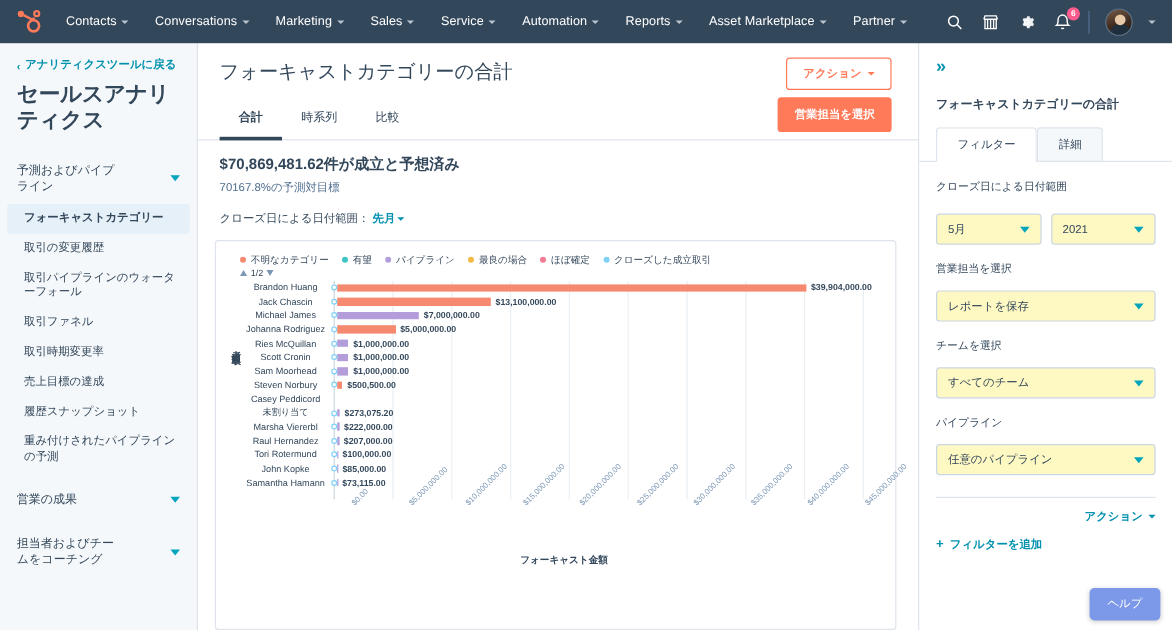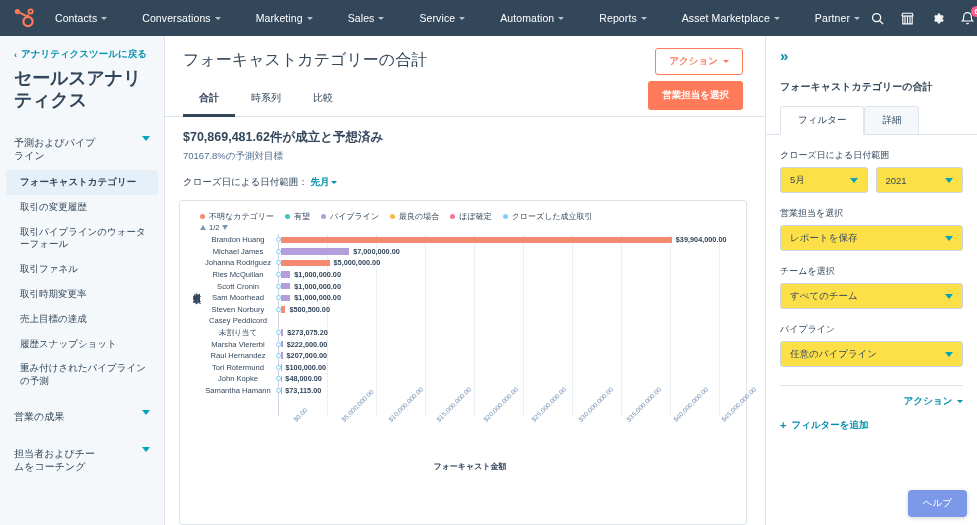--- a/index.html
+++ b/index.html
@@ -10,21 +10,21 @@
   }
   #app { position: relative; width: 977px; height: 525px; display: flex; flex-direction: column; }
 
   
   .topnav {
     height: 36px; background: #33475b; display: flex; align-items: center;
     flex: 0 0 36px; padding: 0 10px; position: relative; z-index: 40;
   }
   .hs-logo { width: 26px; height: 26px; margin-right: 10px; flex: 0 0 26px;
     display: flex; align-items: center; justify-content: center; }
-  .nav-items { display: flex; align-items: center; gap: 17px; }
+  .nav-items { display: flex; align-items: center; gap: 4px; }
   .nav-item {
     color: #fff; font-size: 10.5px; padding: 4px 9px; white-space: nowrap;
     display: flex; align-items: center; gap: 4px; cursor: pointer; letter-spacing: .1px;
   }
   .caret-down {
     width: 0; height: 0; border-left: 3px solid transparent; border-right: 3px solid transparent;
     border-top: 3.5px solid #b9c4cf; display: inline-block;
   }
   .nav-right { margin-left: auto; display: flex; align-items: center; gap: 13px; padding-right: 4px; }
   .nav-icon { width: 17px; height: 17px; color: #fff; display: flex; align-items: center;
@@ -60,21 +60,21 @@
   .back-link {
     font-size: 9.5px; color: #0091ae; padding: 2px 12px 0 14px; display: flex;
     align-items: center; gap: 4px; cursor: pointer; font-weight: 600;
   }
   .back-chev { font-size: 9px; color: #0091ae; }
   .side-title {
     font-size: 18px; color: #33475b; padding: 7px 12px 0 14px; line-height: 1.22;
     font-weight: 700; letter-spacing: -.2px;
   }
   .group-head {
-    display: flex; justify-content: space-between;
+    display: flex; align-items: center; justify-content: space-between;
     padding: 10px 14px 8px 14px; font-size: 10px; color: #33475b; cursor: pointer;
     margin-top: 14px;
     gap: 32px;
   }
   .group-head.tight { margin-top: 6px; }
   .group-head span.lbl { line-height: 1.3; }
   .chev-teal {
     width: 0; height: 0; border-left: 4.5px solid transparent; border-right: 4.5px solid transparent;
     border-top: 5px solid #00a4bd; flex: 0 0 auto; margin-left: 6px;
   }
@@ -189,21 +189,21 @@
     font-size: 9.5px; color: #33475b; padding: 7px 17px; cursor: pointer;
     border: 1px solid transparent; border-radius: 3px 3px 0 0; margin-bottom: -1px;
   }
   .rp-tab.active { border-color: #dfe3eb; border-bottom-color: #fff; background: #fff; }
   .rp-tab.inactive { background: #f5f8fa; border-color: #dfe3eb; }
   .field { padding: 0 14px; margin-top: 14px; }
   .flabel { font-size: 9px; color: #33475b; margin-bottom: 5px; }
   .select {
     border: 1px solid #cbd6e2; border-radius: 3px; height: 26px; display: flex;
     align-items: center; justify-content: space-between; padding: 0 9px;
-    font-size: 9.5px; color: #33475b; cursor: pointer; background: #fde047;
+    font-size: 9.5px; color: #33475b; cursor: pointer; background: #fef9c3; margin-top: 11px;
   }
   .select.half { width: 88px; }
   .row2 { display: flex; gap: 8px; }
   .caret-teal {
     width: 0; height: 0; border-left: 4px solid transparent; border-right: 4px solid transparent;
     border-top: 5px solid #00a4bd;
   }
   .rp-sep { border-top: 1px solid #dfe3eb; margin: 18px 14px 0 14px; }
   .rp-action {
     text-align: right; font-size: 9.5px; color: #0091ae; font-weight: bold;
@@ -415,20 +415,28 @@
           <div class="rows" id="rows">
               <div class="row">
                 <div class="rowname">Brandon Huang</div>
                 <div class="barzone">
                   <span class="zero-dot"></span>
                   <div class="seg" style="background: rgb(245, 138, 112); width: 85.8151%;"></div>
                   <span class="barval">$39,904,000.00</span>
                 </div>
               </div>
               <div class="row">
+                <div class="rowname">Jack Chascin</div>
+                <div class="barzone">
+                  <span class="zero-dot"></span>
+                  <div class="seg" style="background: rgb(245, 138, 112); width: 28.172%;"></div>
+                  <span class="barval">$13,100,000.00</span>
+                </div>
+              </div>
+              <div class="row">
                 <div class="rowname">Michael James</div>
                 <div class="barzone">
                   <span class="zero-dot"></span>
                   <div class="seg" style="background: rgb(179, 157, 219); width: 15.0538%;"></div>
                   <span class="barval">$7,000,000.00</span>
                 </div>
               </div>
               <div class="row">
                 <div class="rowname">Johanna Rodriguez</div>
                 <div class="barzone">
@@ -502,21 +510,21 @@
                   <span class="zero-dot"></span>
                   <div class="seg" style="background: rgb(179, 157, 219); width: 0.215054%;"></div>
                   <span class="barval">$100,000.00</span>
                 </div>
               </div>
               <div class="row">
                 <div class="rowname">John Kopke</div>
                 <div class="barzone">
                   <span class="zero-dot"></span>
                   <div class="seg" style="background: rgb(179, 157, 219); width: 0.182796%;"></div>
-                  <span class="barval">$48,000.00</span>
+                  <span class="barval">$85,000.00</span>
                 </div>
               </div>
               <div class="row">
                 <div class="rowname">Samantha Hamann</div>
                 <div class="barzone">
                   <span class="zero-dot"></span>
                   <div class="seg" style="background: rgb(179, 157, 219); width: 0.157237%;"></div>
                   <span class="barval">$73,115.00</span>
                 </div>
               </div>

